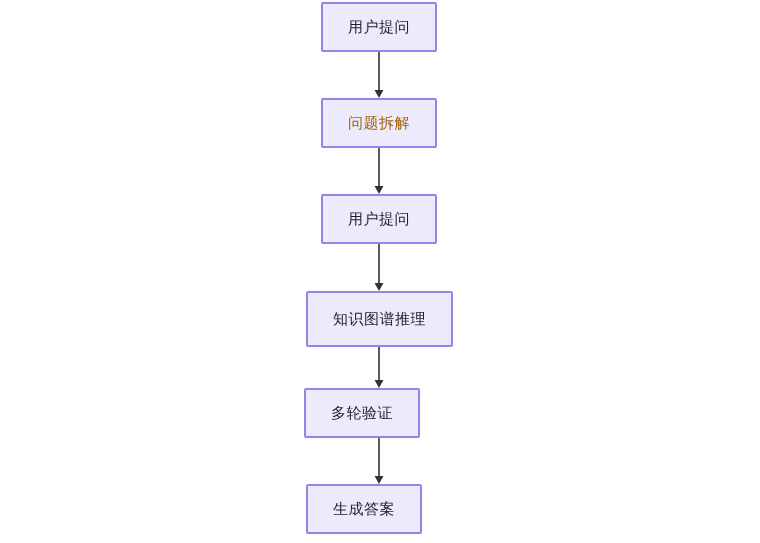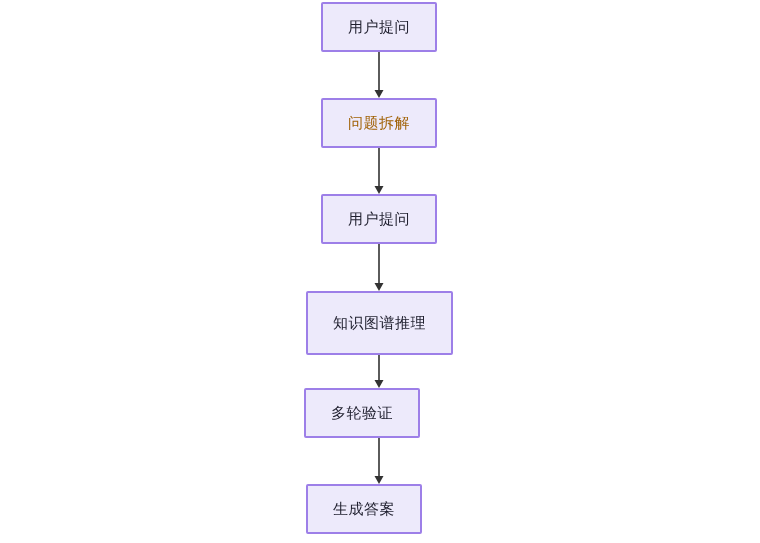--- a/index.html
+++ b/index.html
@@ -85,21 +85,21 @@
     </svg>
     <div class="node" style="left: 321px; top: 2px; width: 116px; height: 50px; background: rgb(237, 234, 251); border-color: rgb(157, 127, 232); color: rgb(31, 31, 46);">
       <span class="node-label">用户提问</span>
     </div>
     <div class="node" style="left: 321px; top: 98px; width: 116px; height: 50px; background: rgb(237, 234, 251); border-color: rgb(157, 127, 232); color: #a16207;">
       <span class="node-label">问题拆解</span>
     </div>
     <div class="node" style="left: 321px; top: 194px; width: 116px; height: 50px; background: rgb(237, 234, 251); border-color: rgb(157, 127, 232); color: rgb(31, 31, 46);">
       <span class="node-label">用户提问</span>
     </div>
-    <div class="node" style="left: 306px; top: 291px; width: 147px; height: 64px; background: rgb(237, 234, 251); border-color: rgb(157, 127, 232); color: rgb(31, 31, 46);">
+    <div class="node" style="left: 306px; top: 291px; width: 147px; height: 56px; background: rgb(237, 234, 251); border-color: rgb(157, 127, 232); color: rgb(31, 31, 46);">
       <span class="node-label">知识图谱推理</span>
     </div>
     <div class="node" style="left: 304px; top: 388px; width: 116px; height: 50px; background: rgb(237, 234, 251); border-color: rgb(157, 127, 232); color: rgb(31, 31, 46);">
       <span class="node-label">多轮验证</span>
     </div>
     <div class="node" style="left: 306px; top: 484px; width: 116px; height: 50px; background: rgb(237, 234, 251); border-color: rgb(157, 127, 232); color: rgb(31, 31, 46);">
       <span class="node-label">生成答案</span>
     </div>
   </div>
 

